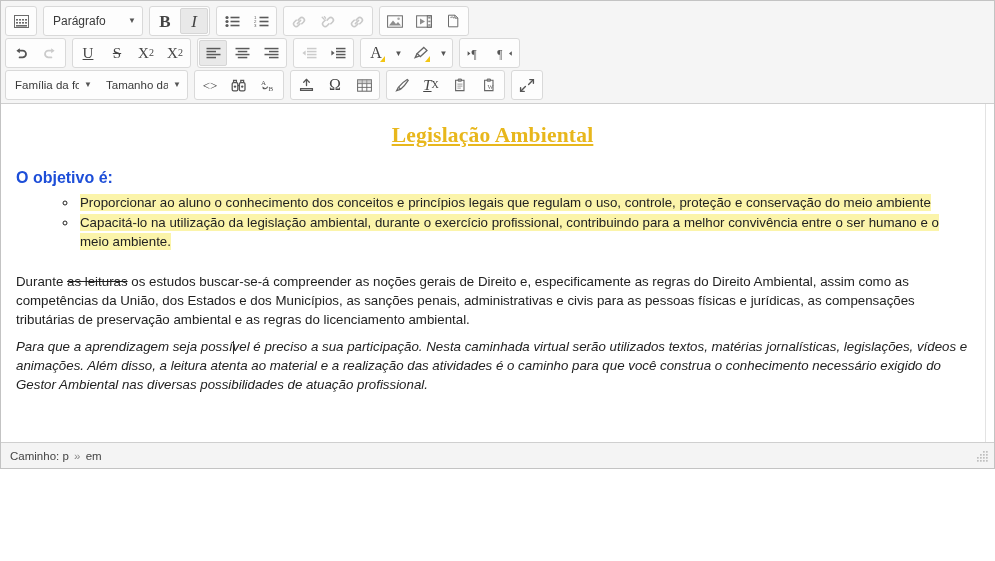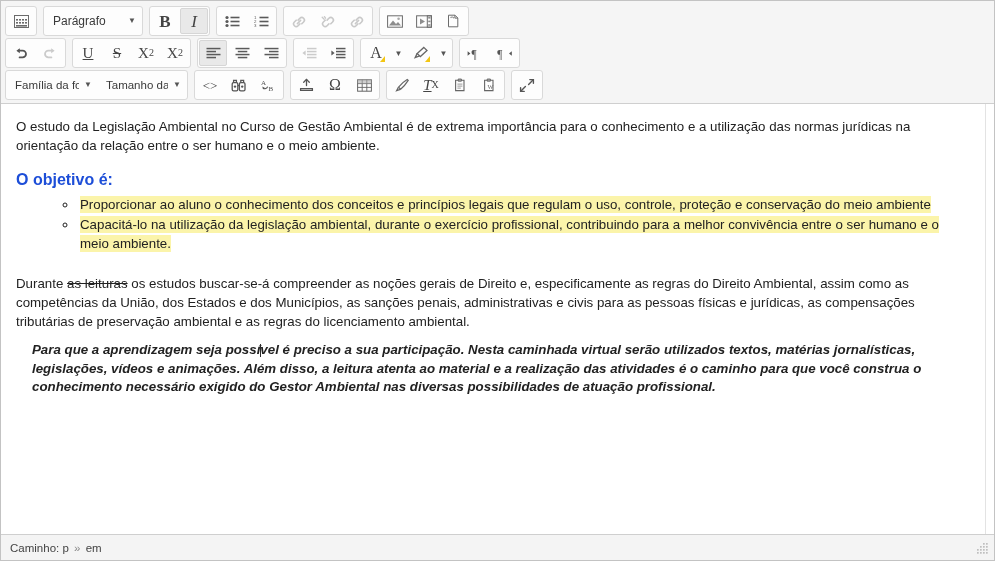--- a/index.html
+++ b/index.html
@@ -8,21 +8,21 @@
     background: #ffffff;
   }
   body {
     width: 995px; height: 561px;
     font-family: "Liberation Sans", sans-serif;
     overflow: hidden;
   }
 
   
   .editor {
-    width: 995px; height: 561px;
+    width: 995px; height: 469px;
     border: 1px solid #c3c3c3;
     background: #f6f6f6;
     display: flex;
     flex-direction: column;
     position: relative;
   }
 
   
   .toolbars {
     background: #f5f5f5;
@@ -185,21 +185,21 @@
   }
   ul.objlist li {
     margin: 0 0 1px 0;
     padding-left: 2px;
   }
   ul.objlist li span.hl {
     padding: 1px 0;
   }
   .hl { background-color: #fbf4aa; }
   .strike { text-decoration: line-through; }
-  p.it { font-style: italic; margin: 0 0 9px 16px; font-weight: bold; }
+  p.it { font-style: italic; margin: 0 0 9px 0; }
   p.ul-para { text-decoration: underline; margin: 0 0 9px 0; }
   .spacer-line { height: 13px; }
 
   
   .caret {
     display: inline-block;
     width: 1px;
     height: 13px;
     background: #2b2b2b;
     vertical-align: -2px;
@@ -583,22 +583,22 @@
             </g>
           </svg>
         </div>
       </div>
     </div>
   </div>
 
   <div class="content-wrap">
     <div class="content">
 
-
-      <p class="para">O estudo da Legislação Ambiental no Curso de Gestão Ambiental é de extrema importância para o conhecimento e a utilização das normas jurídicas na orientação da relação entre o ser humano e o meio ambiente.</p>
+      <h1 class="doc-title" style="color: rgb(232, 183, 28);">Legislação Ambiental</h1>
+
 
       <h3 class="sub">O objetivo é:</h3>
 
       <ul class="objlist">
         <li><span class="hl" style="background-color: rgb(251, 244, 170);">Proporcionar ao aluno o conhecimento dos conceitos e princípios legais que regulam o uso, controle, proteção e conservação do meio ambiente</span></li>
         <li><span class="hl" style="background-color: rgb(251, 244, 170);">Capacitá-lo na utilização da legislação ambiental, durante o exercício profissional, contribuindo para a melhor convivência entre o ser humano e o meio ambiente.</span></li>
       </ul>
 
       <div class="spacer-line"></div>
 

